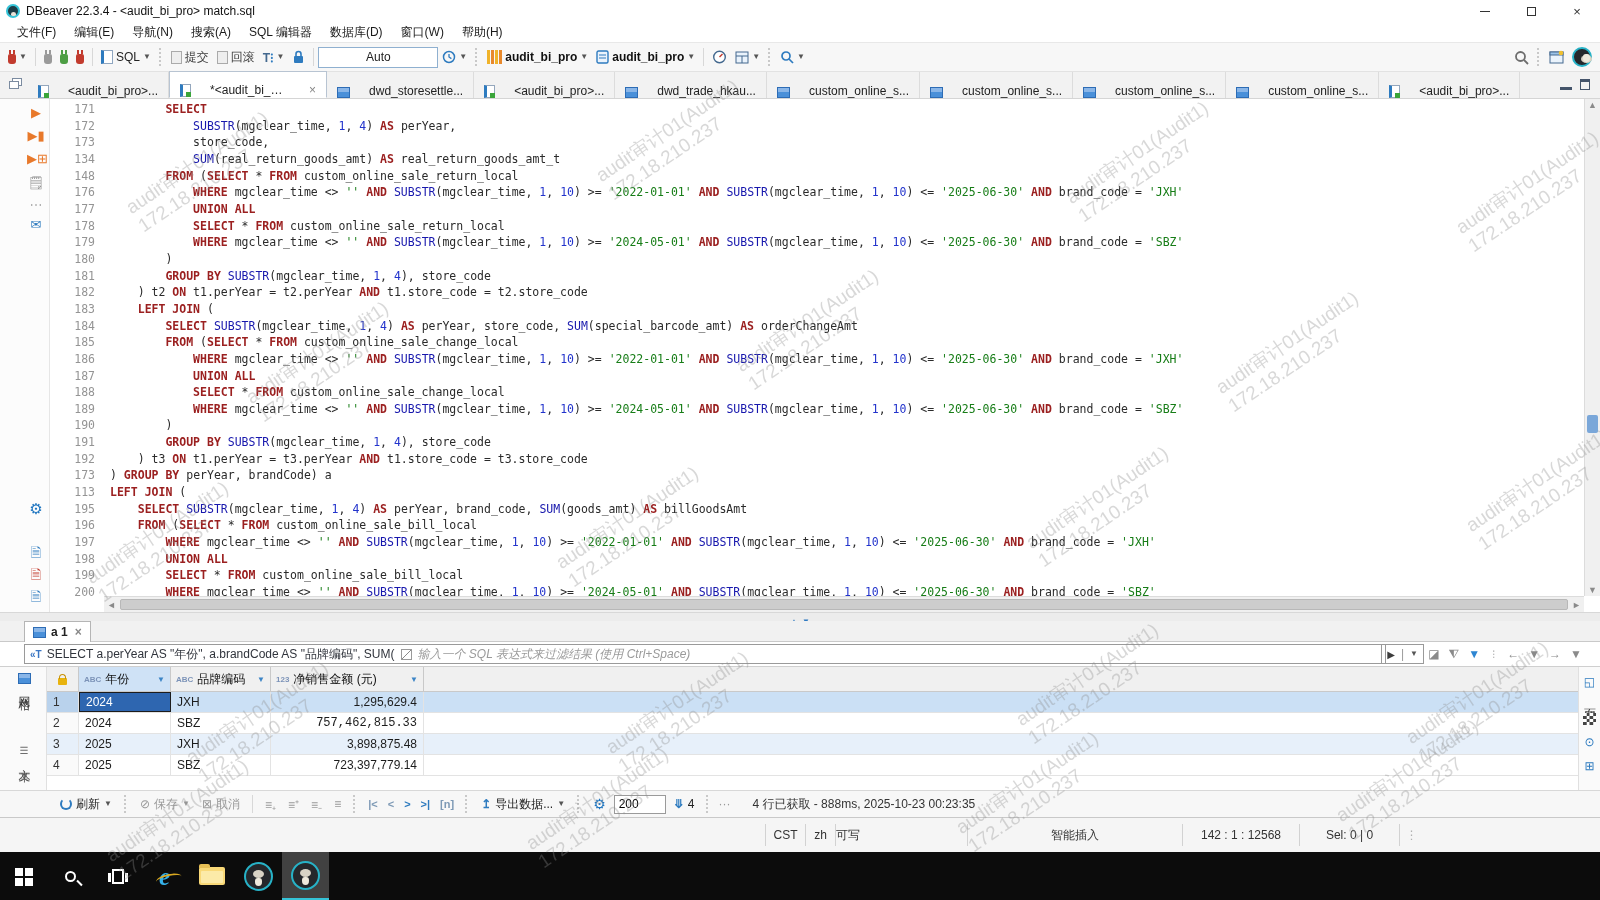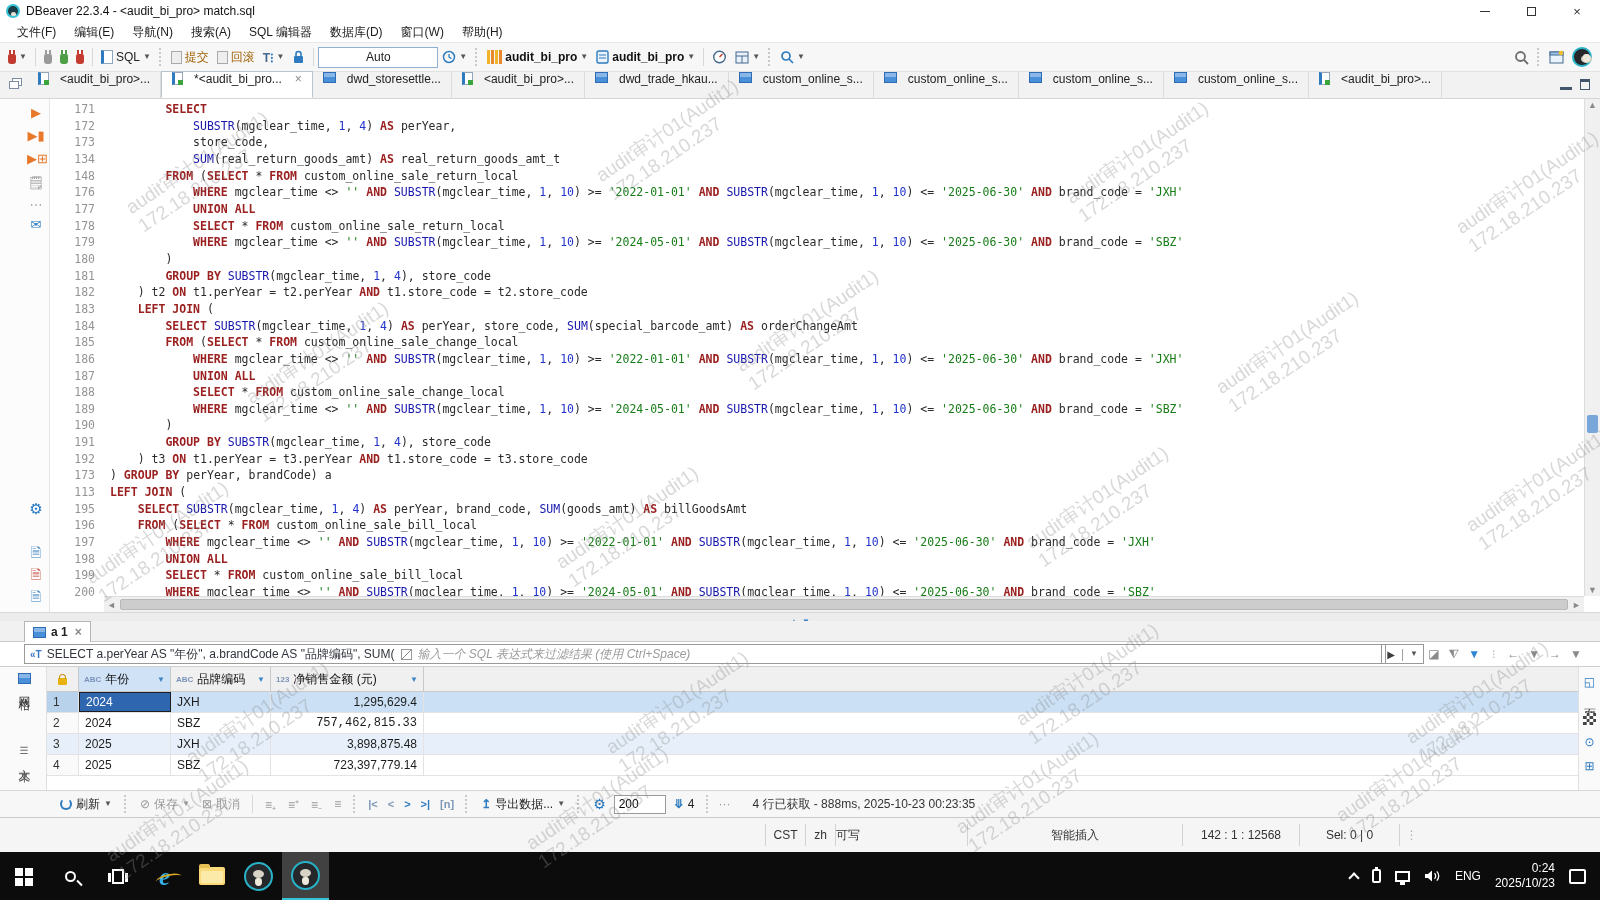--- a/index.html
+++ b/index.html
@@ -19,40 +19,40 @@
   
   #menubar{position:absolute;top:22px;left:0;width:1600px;height:21px;background:#fff;display:flex;align-items:center;padding-left:8px;border-bottom:1px solid #e8e8e8}
   .menu-item{padding:2px 9px;color:#1a1a1a}
 
   
   #toolbar{position:absolute;top:43px;left:0;width:1600px;height:29px;background:#f7f7f7;border-bottom:1px solid #e2e2e2;display:flex;align-items:center;padding:0 4px}
   .tbtn{display:flex;align-items:center;gap:3px;padding:3px 4px;border-radius:2px;white-space:nowrap}
   .tsep{width:1px;height:18px;background:#d8d8d8;margin:0 4px}
   .tsep.dots{width:4px;background:transparent;border-left:2px dotted #c9c9c9}
   .chev{font-size:8px;color:#555;line-height:8px}
-  .gray-label{color:#a16207}
+  .gray-label{color:#404040}
   .bold-label{font-weight:bold;color:#111}
   .plug{width:8px;height:10px;border-radius:2px 2px 3px 3px;position:relative;margin-top:3px}
   .plug::before{content:"";position:absolute;top:-4px;left:1px;width:2px;height:4px;background:inherit;box-shadow:4px 0 0 currentColor}
   .p-red{background:#c23b2e;color:#c23b2e}
   .p-gray{background:#9a9a9a;color:#9a9a9a}
   .p-green{background:#4d9e44;color:#4d9e44}
   .sqlicon{width:12px;height:14px;background:#fff;border:1px solid #8fa6c0;border-left:3px solid #2e7bbf;position:relative}
   .doc-gray{width:11px;height:13px;background:#eee;border:1px solid #aaa;position:relative}
   .combo{width:120px;height:21px;border:1px solid #8fb0d0;background:#fff;display:flex;align-items:center;justify-content:center;color:#222}
   .bars{display:flex;gap:1px;align-items:flex-end;height:14px}
   .bars i{display:block;width:3px;background:#f0b32a}
   .bars i:nth-child(1){height:14px}.bars i:nth-child(2){height:14px;background:#e8892c}.bars i:nth-child(3){height:14px}.bars i:nth-child(4){height:14px;background:#e8892c}
   .spacer{flex:1}
 
   
   #tabbar{position:absolute;top:72px;left:0;width:1600px;height:27px;background:#f2f2f2;border-bottom:1px solid #d5d5d5;display:flex;align-items:flex-end}
   .tab-left{width:28px;height:27px;display:flex;align-items:center;justify-content:center}
   .restore-ic{width:10px;height:8px;border:1px solid #7b8ba0;background:#fff;box-shadow:3px -3px 0 -1px #fff,3px -3px 0 0 #7b8ba0}
-  .tab{height:26px;display:flex;align-items:flex-start;gap:11px;padding:0 10px;border-right:1px solid #dcdcdc;color:#222;max-width:158px;white-space:nowrap;background:#f2f2f2}
+  .tab{height:26px;display:flex;align-items:flex-end;gap:19px;padding:0 10px;border-right:1px solid #dcdcdc;color:#222;max-width:158px;white-space:nowrap;background:#f2f2f2}
   .tab.active{background:#fff;border:1px solid #b8c4d2;border-bottom:1px solid #fff;height:27px}
   .tlabel{overflow:hidden;text-overflow:ellipsis;max-width:108px}
   .tclose{color:#888;font-size:12px;margin-left:2px}
   .ticon-sql{width:11px;height:13px;background:#fff;border:1px solid #94a7bd;border-left:3px solid #2e7bbf;position:relative;flex:none}
   .ticon-sql::after{content:"";position:absolute;right:-1px;bottom:-1px;width:5px;height:5px;background:#3aa53a}
   .ticon-table{width:13px;height:11px;background:linear-gradient(#8ab6e8 0 4px,#4a90d9 4px);border:1px solid #2d6cb5;flex:none}
   .tab-winbtns{margin-left:auto;display:flex;gap:8px;padding:0 10px;align-items:center;height:27px}
   .twb1{width:12px;height:3px;background:#44546a;margin-top:8px}
   .twb2{width:10px;height:11px;border:1px solid #44546a;border-top:3px solid #44546a}
 
@@ -594,36 +594,20 @@
     </span>
   <span class="tb-item">
       <span class="folder-ic"></span>
     </span>
   <span class="tb-item">
       <span class="beaver-ic"></span>
     </span>
   <span class="tb-item active">
       <span class="beaver-ic"></span>
     </span>
-  <span class="tb-right">
-    <span class="chev-up"></span>
-    <span class="pen-ic"></span>
-    <span class="net-ic"></span>
-    <svg width="17" height="14">
-        <path d="M1 5h3l4-3.5v11L4 9H1z" fill="#fff"></path>
-        <path d="M10.5 4.2c1.6 1.6 1.6 4 0 5.6" stroke="#fff" stroke-width="1.3" fill="none"></path>
-        <path d="M12.8 2.4c2.6 2.6 2.6 6.6 0 9.2" stroke="#fff" stroke-width="1.3" fill="none"></path>
-      </svg>
-    <span class="tb-lang">ENG</span>
-    <span class="tb-clock">
-      <div>0:24</div>
-      <div>2025/10/23</div>
-    </span>
-    <span class="notif-ic"></span>
-  </span>
 </div>
 
 <div id="wmlayer">
     <div class="wm" style="left: 120px; top: 150px;">
       <div>audit审计01(Audit1)</div>
       <div>172.18.210.237</div>
     </div>
     <div class="wm" style="left: 590px; top: 118px;">
       <div>audit审计01(Audit1)</div>
       <div>172.18.210.237</div>

